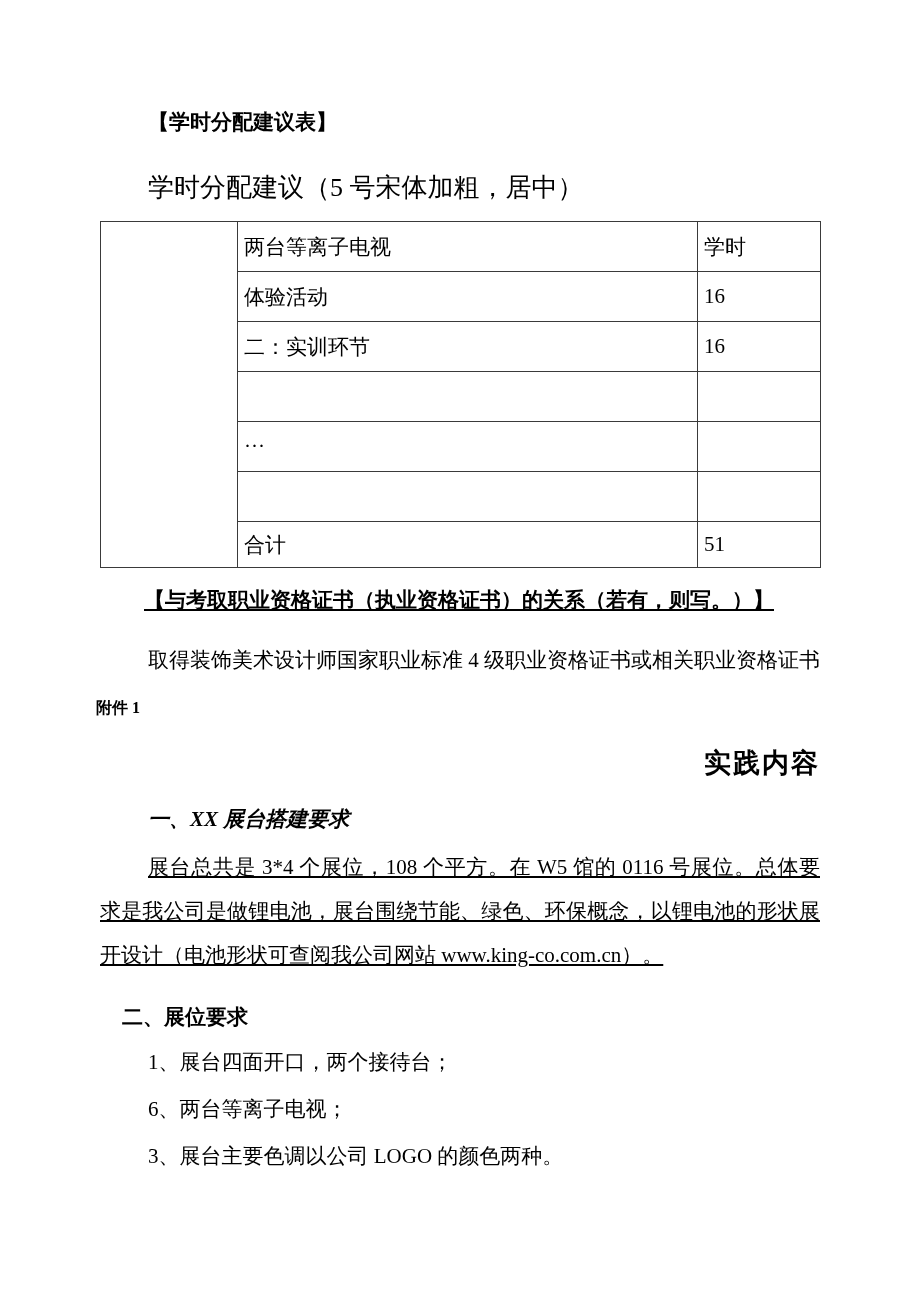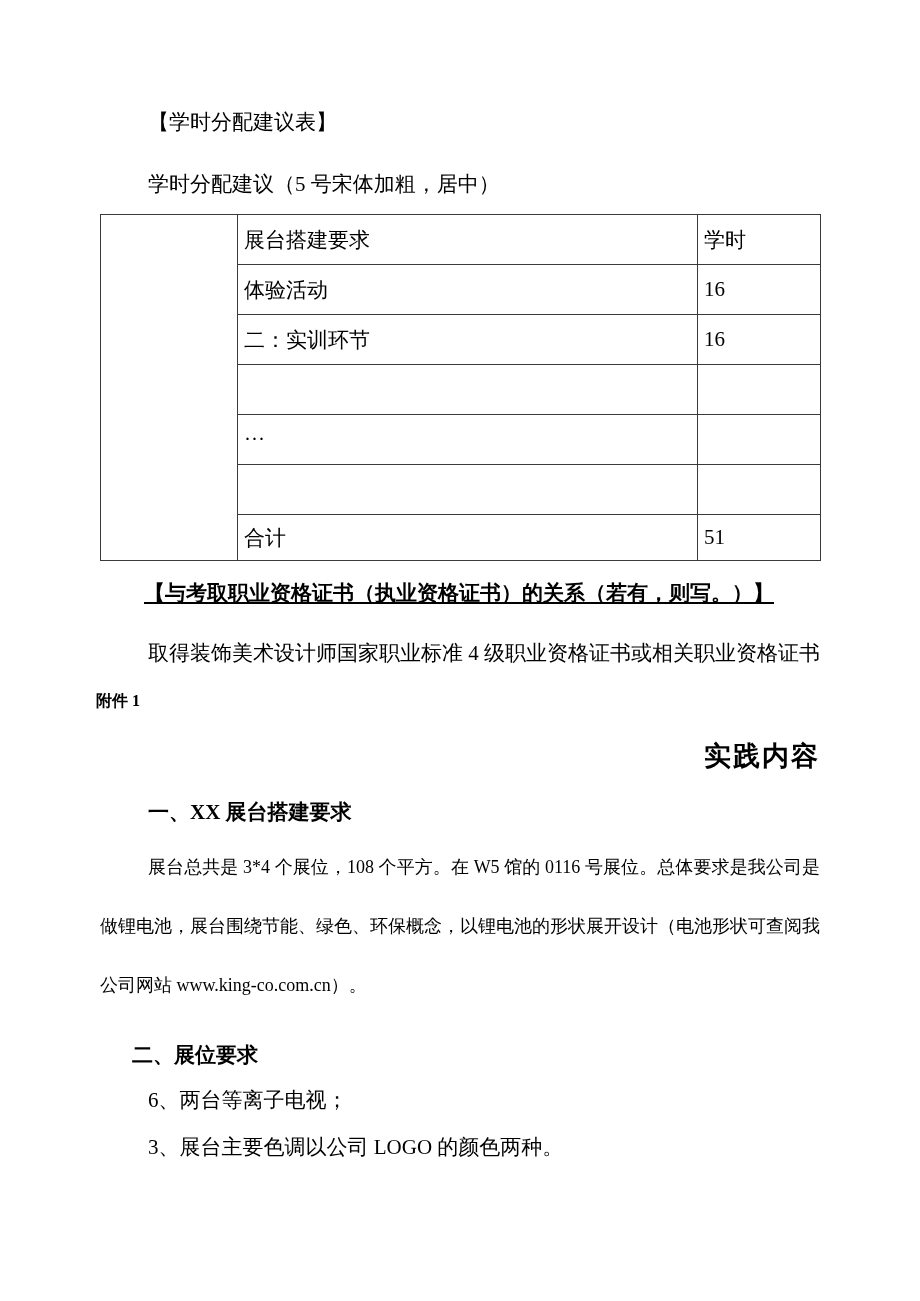--- a/index.html
+++ b/index.html
@@ -5,22 +5,22 @@
   * { margin:0; padding:0; box-sizing:border-box; }
   html,body { background:#ffffff; }
   body {
     width:920px; height:1301px;
     font-family:"Liberation Serif","DejaVu Serif",serif;
     color:#000000;
     overflow:hidden;
   }
   .page { padding:108px 100px 0 100px; }
 
-  .heading1 { font-size:21px; font-weight:normal; margin-left:48px; }
-  .caption  { font-size:21px; margin-left:48px; margin-top:34px; }
+  .heading1 { font-size:21px; font-weight:bold; margin-left:48px; }
+  .caption  { font-size:26px; margin-left:48px; margin-top:34px; }
 
   table.hours {
     border-collapse:collapse;
     width:720px;
     margin-top:16px;
     table-layout:fixed;
   }
   table.hours td {
     border:1px solid #3a3a3a;
     font-size:21px;
@@ -40,29 +40,30 @@
   .cert-text    { font-size:21px; margin-top:32px; margin-left:48px;text-align:right; }
   .attachment   { font-size:16px; font-weight:bold; margin-top:24px; margin-left:-4px; }
 
   .doc-title {
     font-size:27px;
     text-align:right;
     margin-top:26px;
     letter-spacing:2px;
   }
 
-  .sec1-heading { font-size:21px; font-weight:bold; margin-top:24px; margin-left:48px; }
+  .sec1-heading { font-size:21px; font-weight:bold; margin-top:24px; margin-left:48px;font-style:italic; }
   .body-par {
-    font-size:18px;
-    line-height:59px;
+    font-size:21px;
+    line-height:44px;
     text-align:justify;
     text-indent:48px;
     margin-top:12px;
+    text-decoration:underline;
   }
-  .sec2-heading { font-size:21px; font-weight:bold; margin-top:26px; margin-left:32px; }
+  .sec2-heading { font-size:21px; font-weight:bold; margin-top:26px; margin-left:22px; }
 
   .req-list { list-style:none; margin-top:8px; }
   .req-list li {
     font-size:21px;
     line-height:47px;
     margin-left:48px;
   }
 </style>
 </head>
 <body>
@@ -70,21 +71,21 @@
 <div class="page">
 
   <p class="heading1">【学时分配建议表】</p>
 
   <p class="caption">学时分配建议（5 号宋体加粗，居中）</p>
 
   <table class="hours">
     <tbody>
         <tr>
       <td class="col-left" rowspan="7"></td>
-      <td class="col-mid">展台搭建要求</td>
+      <td class="col-mid">两台等离子电视</td>
       <td class="col-right">学时</td>
     </tr>
     <tr>
       <td class="cell-indent">体验活动</td>
       <td>16</td>
     </tr>
     <tr>
       <td>二：实训环节</td>
       <td>16</td>
     </tr>
@@ -115,17 +116,18 @@
 
   <h1 class="doc-title">实践内容</h1>
 
   <p class="sec1-heading">一、XX 展台搭建要求</p>
 
   <p class="body-par">展台总共是 3*4 个展位，108 个平方。在 W5 馆的 0116 号展位。总体要求是我公司是做锂电池，展台围绕节能、绿色、环保概念，以锂电池的形状展开设计（电池形状可查阅我公司网站 www.king-co.com.cn）。</p>
 
   <p class="sec2-heading">二、展位要求</p>
 
   <ul class="req-list">
+    <li>1、展台四面开口，两个接待台；</li>
     <li>6、两台等离子电视；</li>
     <li>3、展台主要色调以公司 LOGO 的颜色两种。</li>
   </ul>
 
 </div>
 
 </body></html>

